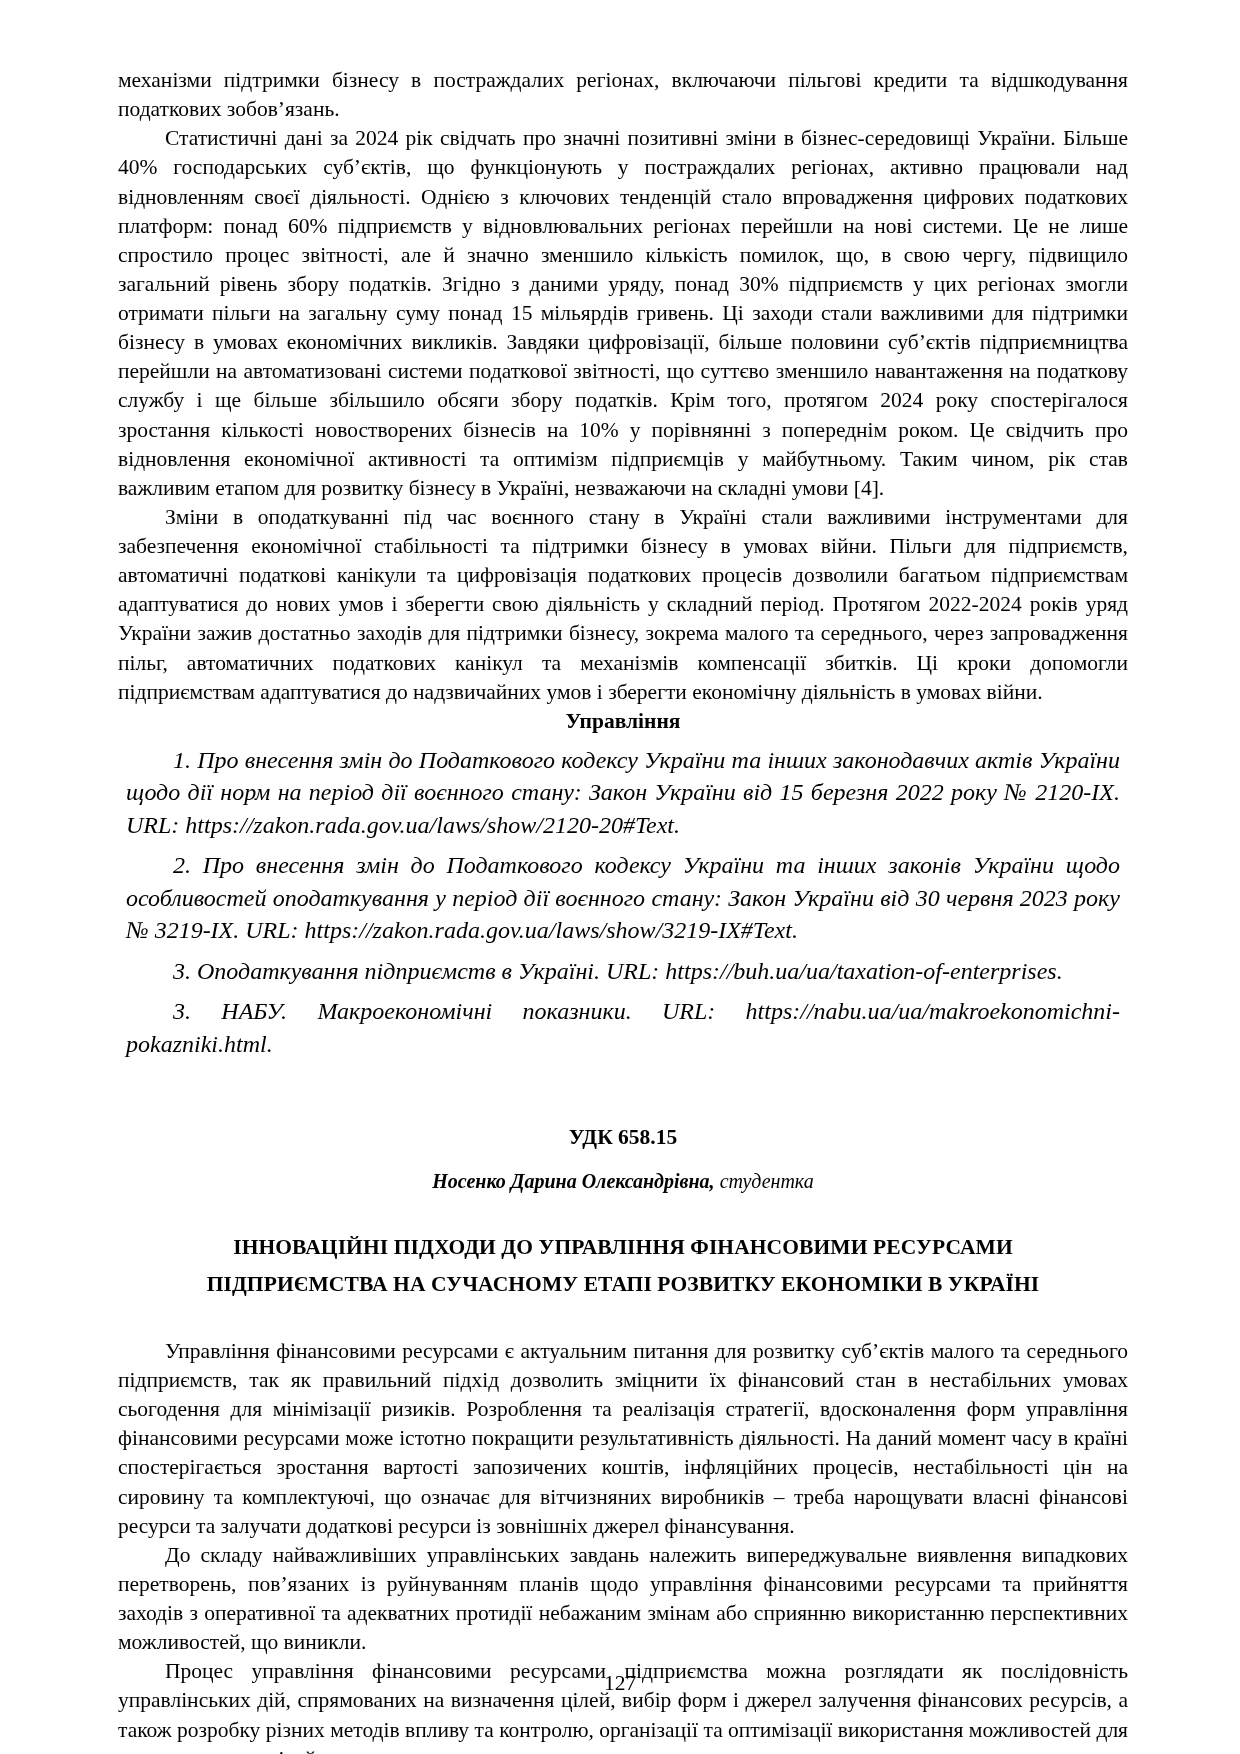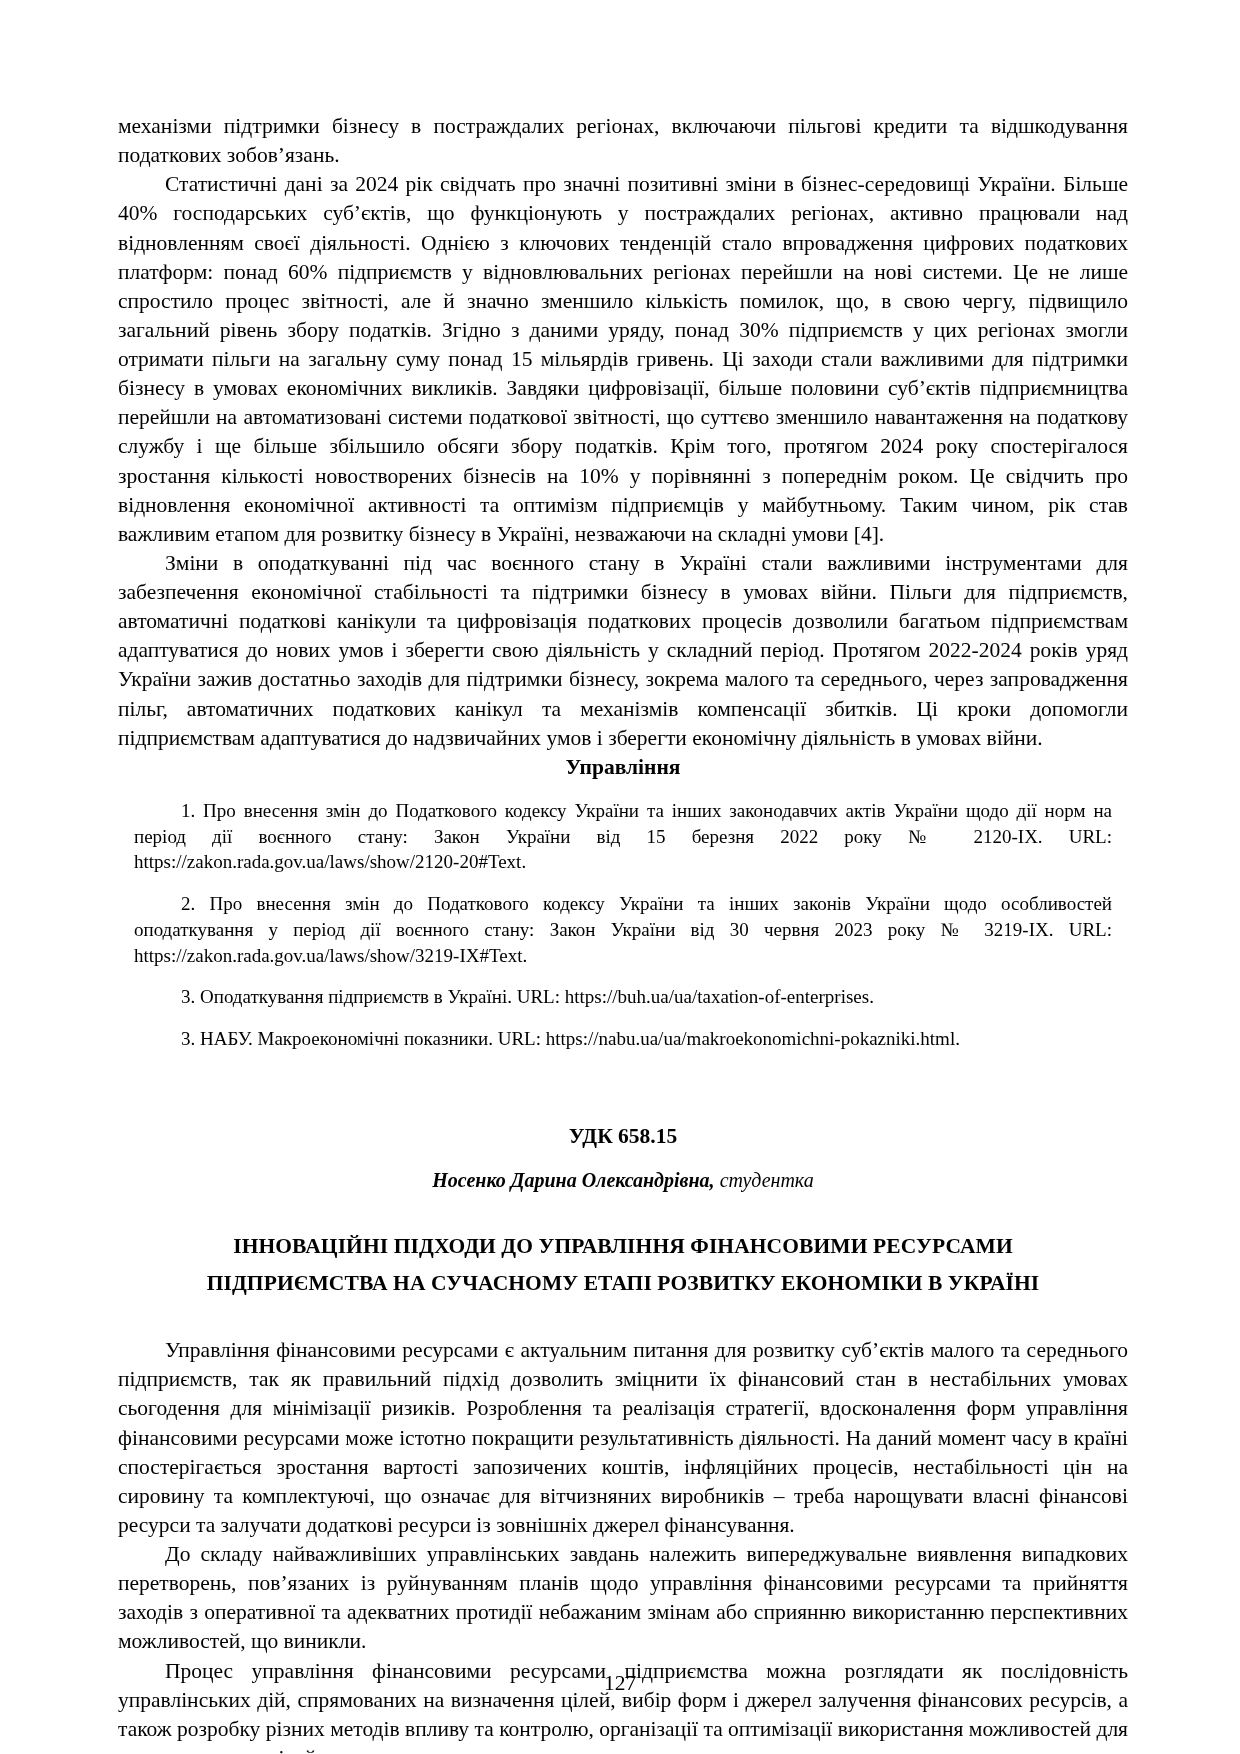--- a/index.html
+++ b/index.html
@@ -7,21 +7,21 @@
     padding: 0;
     background: #ffffff;
   }
   .page {
     position: relative;
     width: 1240px;
     height: 1754px;
     background: #ffffff;
     margin: 0 auto;
     box-sizing: border-box;
-    padding: 112px 112px 40px 118px;
+    padding: 66px 112px 40px 118px;
     font-family: "Liberation Serif", "DejaVu Serif", serif;
     color: #000000;
   }
   .body-text {
     font-size: 21.5px;
     line-height: 1.355;
     text-align: justify;
     text-justify: inter-word;
     margin: 0;
     hyphens: none;
@@ -33,25 +33,26 @@
     text-indent: 0;
   }
   .center-head {
     font-size: 21.5px;
     line-height: 1.355;
     text-align: center;
     font-weight: bold;
     margin: 0;
   }
   .ref-item {
-    font-size: 19px;
+    font-size: 24px;
     line-height: 1.355;
     text-align: justify;
-    margin: 16px;
+    margin: 8px;
     text-indent: 47px;
+    font-style: italic;
   }
   .spacer-lg { height: 54px; }
   .spacer-md { height: 30px; }
   .spacer-sm { height: 16px; }
   .udk {
     font-size: 21.5px;
     font-weight: bold;
     line-height: 1.355;
     margin: 0;
     text-align: center;

